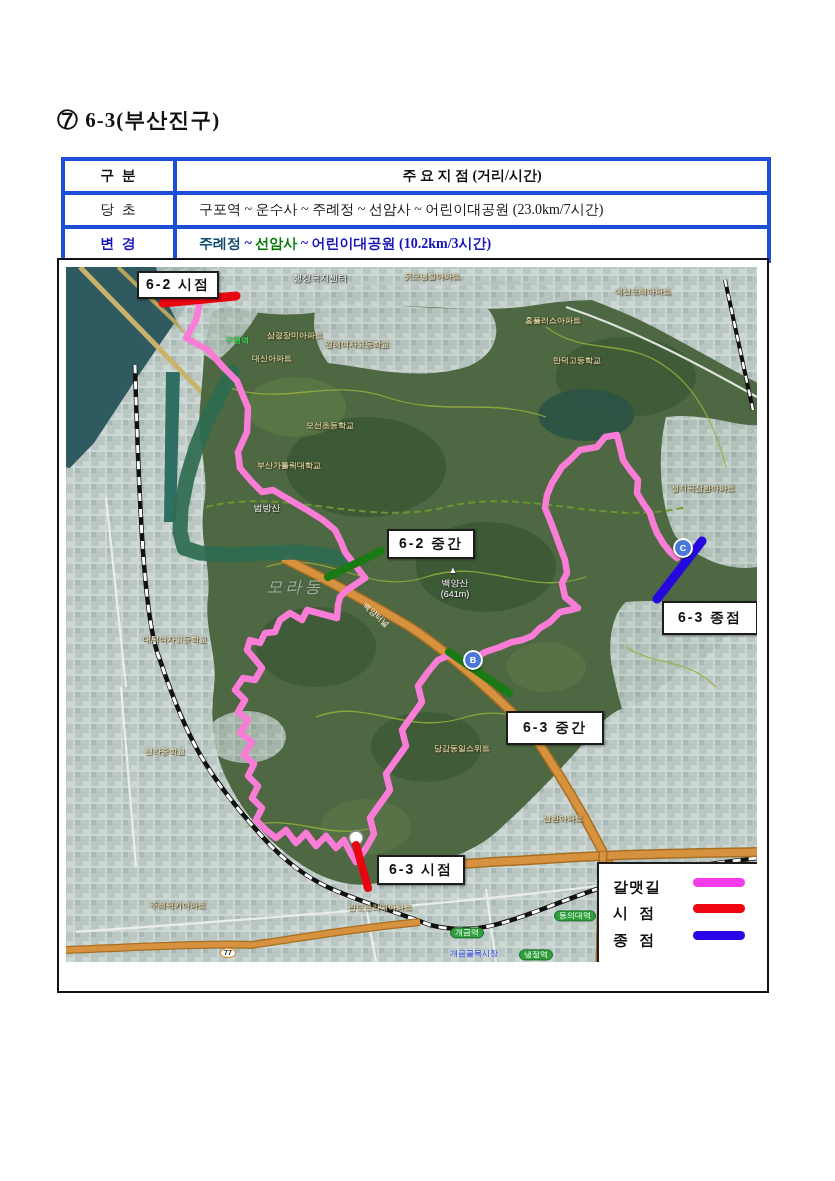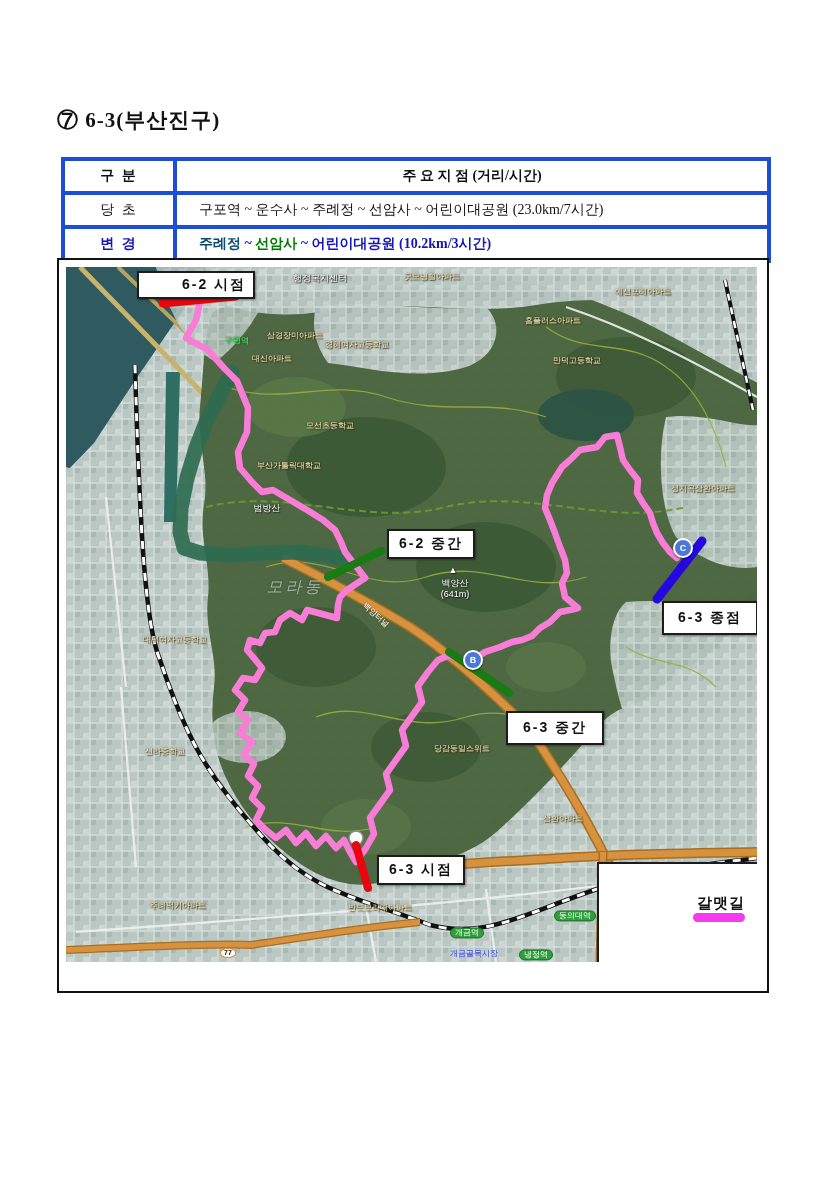--- a/index.html
+++ b/index.html
@@ -24,21 +24,21 @@
   .marker-box{position:absolute;background:#fff;border:2px solid #1c1c1c;color:#111;
               font-weight:bold;font-size:14px;display:flex;align-items:center;justify-content:center;
               letter-spacing:2px;white-space:pre;box-shadow:1px 1px 2px rgba(0,0,0,.4);}
   .badge{position:absolute;width:16px;height:16px;border-radius:50%;background:#4a78d8;
          border:2px solid #fff;color:#fff;font-size:9px;font-weight:bold;display:flex;
          align-items:center;justify-content:center;transform:translate(-50%,-50%);
          box-shadow:0 1px 2px rgba(0,0,0,.5);}
   .legend{position:absolute;background:#fff;border:2px solid #1c1c1c;padding:10px 12px 8px 14px;
           display:flex;flex-direction:column;justify-content:space-around;
           box-shadow:1px 1px 3px rgba(0,0,0,.4);}
-  .legend-row{display:flex;align-items:flex-end;margin:20px 0;flex-direction:column;}
+  .legend-row{display:flex;align-items:flex-start;margin:0 0;}
   .legend-label{font-size:15px;font-weight:bold;color:#111;white-space:pre;flex:1;
                 letter-spacing:1px;}
   .legend-swatch{width:52px;height:9px;border-radius:5px;margin-left:8px;}
   
   .plabel{position:absolute;transform:translate(-50%,-50%);white-space:pre;text-align:center;line-height:1.15;}
   .ap{color:#f6ecc2;font-size:8px;text-shadow:0 0 2px #3c2f10,1px 1px 1px #3c2f10;}
   .wh{color:#ffffff;font-size:9px;text-shadow:0 0 2px #222,1px 1px 1px #222;}
   .dim{color:rgba(255,255,255,.55);font-size:16px;letter-spacing:3px;text-shadow:0 0 2px rgba(0,0,0,.4);font-style:italic;}
   .st{color:#46d45c;font-size:8px;font-weight:bold;text-shadow:0 0 2px #0c3512;}
   .stbox{background:#2f9e3c;color:#fff;font-size:8px;padding:0 4px;border-radius:6px;
@@ -177,21 +177,21 @@
             </div>
             <div class="legend-row">
               <span class="legend-label">시  점</span>
               <span class="legend-swatch" style="background: rgb(238, 5, 17);"></span>
             </div>
             <div class="legend-row">
               <span class="legend-label">종  점</span>
               <span class="legend-swatch" style="background: rgb(42, 6, 230);"></span>
             </div>
           </div>
-      <div class="marker-box" style="left: 71px; top: 4px; width: 78px; height: 24px; padding-left: 36px;">6-2 시점</div>
+      <div class="marker-box" style="left: 71px; top: 4px; width: 78px; height: 24px;">6-2 시점</div>
           <div class="marker-box" style="left: 321px; top: 262px; width: 84px; height: 26px;">6-2 중간</div>
           <div class="marker-box" style="left: 596px; top: 334px; width: 92px; height: 30px;">6-3 종점</div>
           <div class="marker-box" style="left: 440px; top: 444px; width: 94px; height: 30px;">6-3 중간</div>
           <div class="marker-box" style="left: 311px; top: 588px; width: 84px; height: 26px;">6-3 시점</div>
           <div class="badge" style="left: 407px; top: 393px;">B</div>
           <div class="badge" style="left: 617px; top: 281px;">C</div>
           <div class="plabel wh" style="left: 254px; top: 11px;">행정복지센터</div>
           <div class="plabel ap" style="left: 366px; top: 10px;">굿모닝힐아파트</div>
           <div class="plabel ap" style="left: 577px; top: 25px;">예선포레아파트</div>
           <div class="plabel ap" style="left: 487px; top: 54px;">홈플러스아파트</div>

